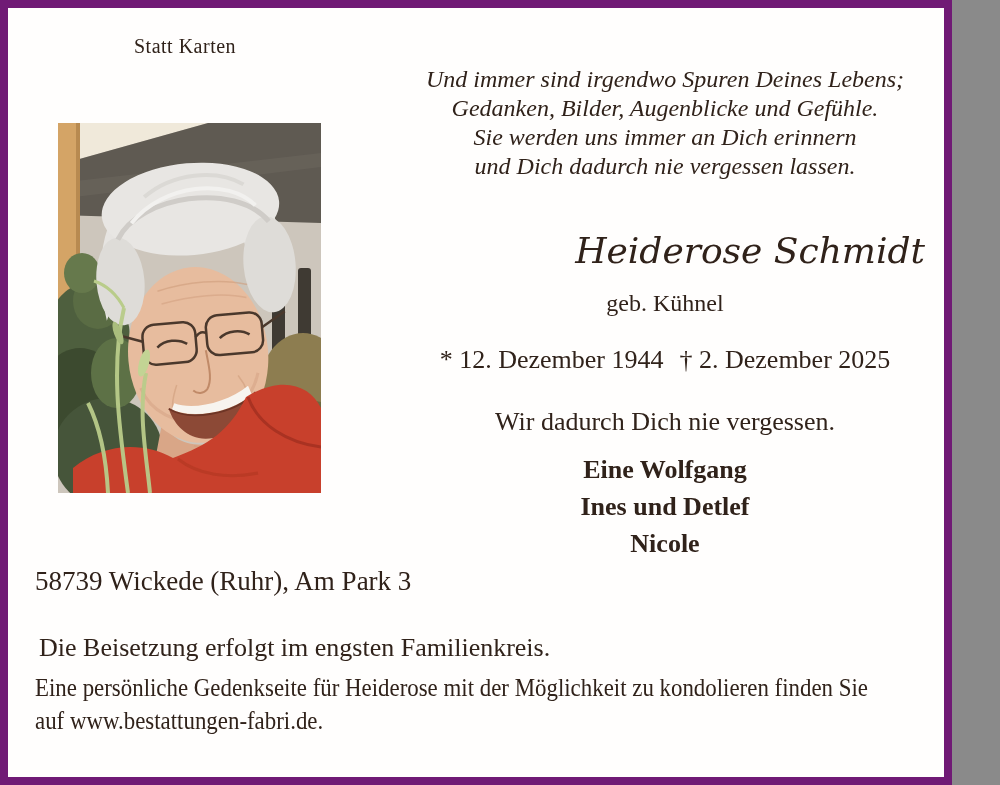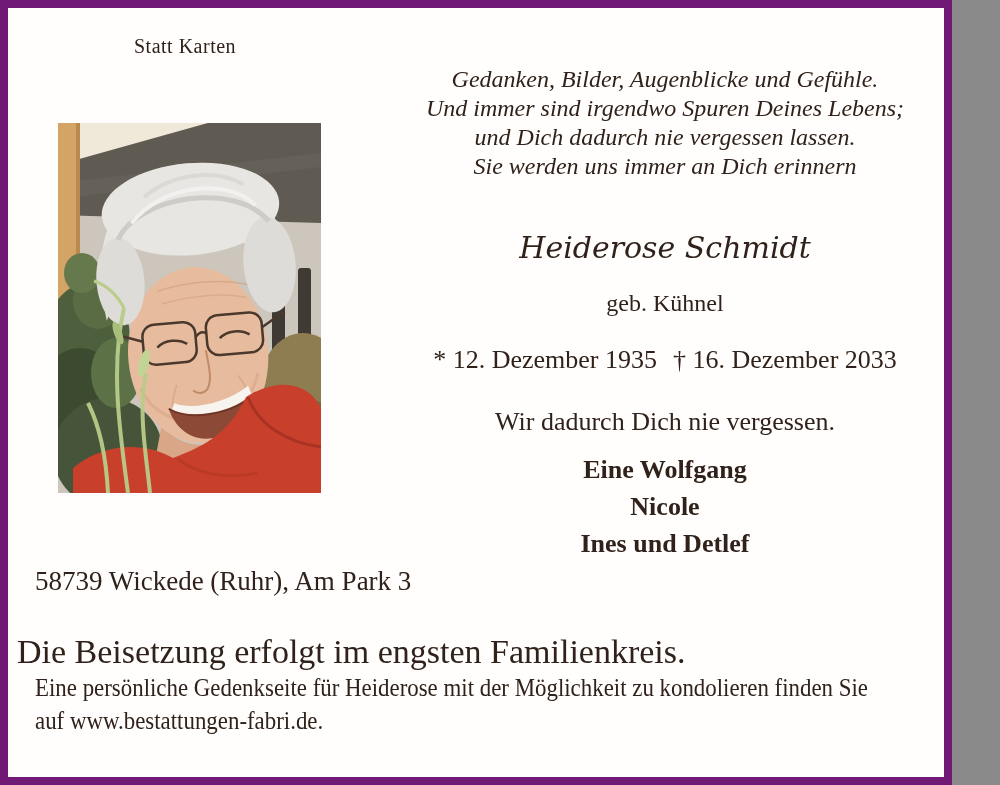--- a/index.html
+++ b/index.html
@@ -36,43 +36,44 @@
   .poem {
     top: 57px;
     font-style: italic;
     font-size: 24px;
     line-height: 29px;
   }
   .deceased-name {
     top: 222px;
     font-family: "DejaVu Serif", serif;
     font-style: italic;
-    font-size: 30px;
-    white-space: nowrap;
+    font-size: 36px;
+    white-space: nowrap;
+    text-align: right;
   }
   .maiden-name { top: 282px; font-size: 24px; }
   .life-dates { top: 337px; font-size: 26px; white-space: nowrap; }
   .life-dates .death { margin-left: 16px; }
   .farewell { top: 399px; font-size: 26px; }
   .mourners {
     top: 443px;
     font-size: 26px;
     font-weight: bold;
     line-height: 37px;
   }
   .address-line {
     position: absolute;
     left: 27px; top: 558px;
     font-size: 27px;
     white-space: nowrap;
   }
   .burial-note {
     position: absolute;
-    left: 9px; top: 625px;
-    font-size: 34px;
+    left: 31px; top: 625px;
+    font-size: 26px;
     white-space: nowrap;
   }
   .condolence-note {
     position: absolute;
     left: 27px; top: 663px;
     font-size: 26px;
     line-height: 33px;
     white-space: nowrap;
     transform: scaleX(0.88);
     transform-origin: left top;
@@ -166,40 +167,40 @@
         </g>
         <path d="M66,185 C58,170 48,162 36,158" stroke="#b9cc8a" stroke-width="3" fill="none"></path>
         <ellipse cx="86" cy="240" rx="5" ry="14" fill="#c2d494" transform="rotate(15 86 240)"></ellipse>
         <ellipse cx="60" cy="210" rx="4" ry="12" fill="#a9bd7d" transform="rotate(-20 60 210)"></ellipse>
       </g>
     </svg>
   </div>
 
   <div class="right-col">
     <div class="poem">
+      <div>Und immer sind irgendwo Spuren Deines Lebens;</div>
       <div>Gedanken, Bilder, Augenblicke und Gefühle.</div>
-      <div>Und immer sind irgendwo Spuren Deines Lebens;</div>
+      <div>Sie werden uns immer an Dich erinnern</div>
       <div>und Dich dadurch nie vergessen lassen.</div>
-      <div>Sie werden uns immer an Dich erinnern</div>
     </div>
 
     <div class="deceased-name">Heiderose Schmidt</div>
 
     <div class="maiden-name">geb. Kühnel</div>
 
     <div class="life-dates">
-      <span class="birth">* 12. Dezember 1935</span><span class="death">† 16. Dezember 2033</span>
+      <span class="birth">* 12. Dezember 1944</span><span class="death">† 2. Dezember 2025</span>
     </div>
 
     <div class="farewell">Wir dadurch Dich nie vergessen.</div>
 
     <div class="mourners">
       <div>Eine Wolfgang</div>
+      <div>Ines und Detlef</div>
       <div>Nicole</div>
-      <div>Ines und Detlef</div>
     </div>
   </div>
 
   <div class="address-line">58739 Wickede (Ruhr), Am Park 3</div>
 
   <div class="burial-note">Die Beisetzung erfolgt im engsten Familienkreis.</div>
 
   <div class="condolence-note">
     <div>Eine persönliche Gedenkseite für Heiderose mit der Möglichkeit zu kondolieren finden Sie</div>
     <div>auf www.bestattungen-fabri.de.</div>

